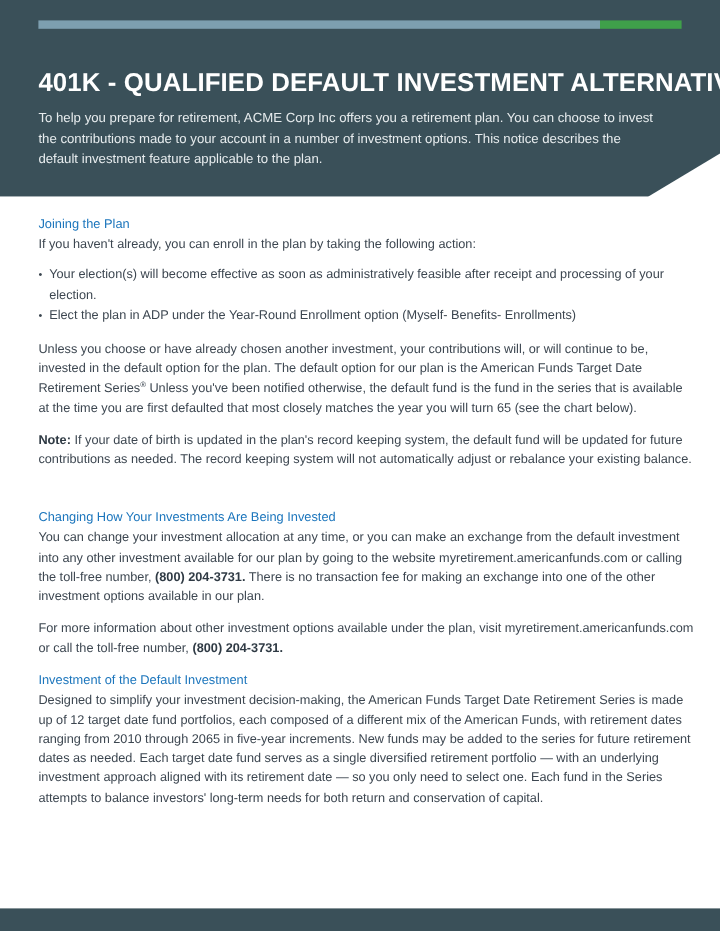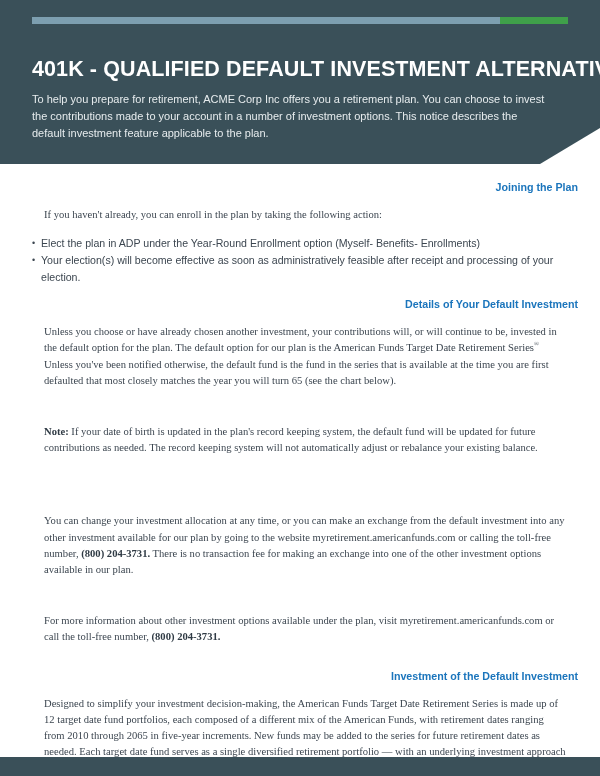--- a/index.html
+++ b/index.html
@@ -82,33 +82,31 @@
   
   .content {
     position: absolute;
     left: 32px;
     top: 180px;
     width: 546px;
   }
 
   h2.section-heading {
     font-size: 10.7px;
-    font-weight: bold;
+    font-weight: normal;
     color: #1b75bc;
     line-height: 15px;
     margin: 0 0 1px 0;
-    text-align: right;
   }
 
   p.body-text {
     font-size: 10.6px;
     line-height: 16.2px;
     color: #3c4650;
-    margin: 12px;
-    font-family: Liberation Serif, serif;
+    margin: 0;
   }
 
   ul.bullets {
     list-style: none;
     margin: 9px 0 0 0;
     padding: 0;
   }
   ul.bullets li {
     font-size: 10.6px;
     line-height: 17px;
@@ -160,47 +158,47 @@
 
     <p class="header-intro">To help you prepare for retirement, ACME Corp Inc offers you a retirement plan. You can choose to invest the contributions made to your account in a number of investment options. This notice describes the default investment feature applicable to the plan.</p>
   </div>
 
   <div class="content">
 
     <section>
       <h2 class="section-heading">Joining the Plan</h2>
       <p class="body-text">If you haven't already, you can enroll in the plan by taking the following action:</p>
       <ul class="bullets">
+        <li>Your election(s) will become effective as soon as administratively feasible after receipt and processing of your election.</li>
         <li>Elect the plan in ADP under the Year-Round Enrollment option (Myself- Benefits- Enrollments)</li>
-        <li>Your election(s) will become effective as soon as administratively feasible after receipt and processing of your election.</li>
       </ul>
     </section>
 
     <div class="spacer-11"></div>
 
     <section>
-      <h2 class="section-heading">Details of Your Default Investment</h2>
       <p class="body-text"><span>Unless you choose or have already chosen another investment, your contributions will, or will continue to be, invested in the default option for the plan. The default option for our plan is the American Funds Target Date Retirement Series</span><sup class="reg">®</sup><span> Unless you've been notified otherwise, the default fund is the fund in the series that is available at the time you are first defaulted that most closely matches the year you will turn 65 (see the chart below).</span></p>
 
       <div class="spacer-11"></div>
 
       <p class="body-text"><strong class="bold">Note:</strong><span> If your date of birth is updated in the plan's record keeping system, the default fund will be updated for future contributions as needed. The record keeping system will not automatically adjust or rebalance your existing balance.</span></p>
     </section>
 
     <div class="spacer-11"></div>
 
     <section>
 
       <div class="spacer-11"></div>
 
     </section>
 
     <div class="spacer-11"></div>
 
     <section>
+      <h2 class="section-heading">Changing How Your Investments Are Being Invested</h2>
       <p class="body-text"><span>You can change your investment allocation at any time, or you can make an exchange from the default investment into any other investment available for our plan by going to the website myretirement.americanfunds.com or calling the toll-free number, </span><strong class="bold">(800) 204-3731.</strong><span> There is no transaction fee for making an exchange into one of the other investment options available in our plan.</span></p>
 
       <div class="spacer-11"></div>
 
       <p class="body-text"><span>For more information about other investment options available under the plan, visit myretirement.americanfunds.com or call the toll-free number, </span><strong class="bold">(800) 204-3731.</strong></p>
     </section>
 
     <div class="spacer-11"></div>
 
     <section>

